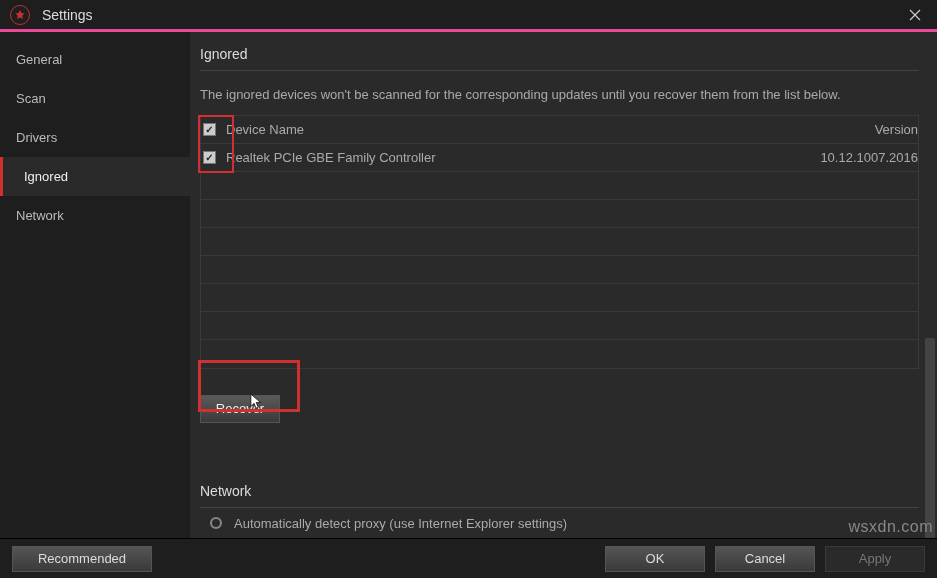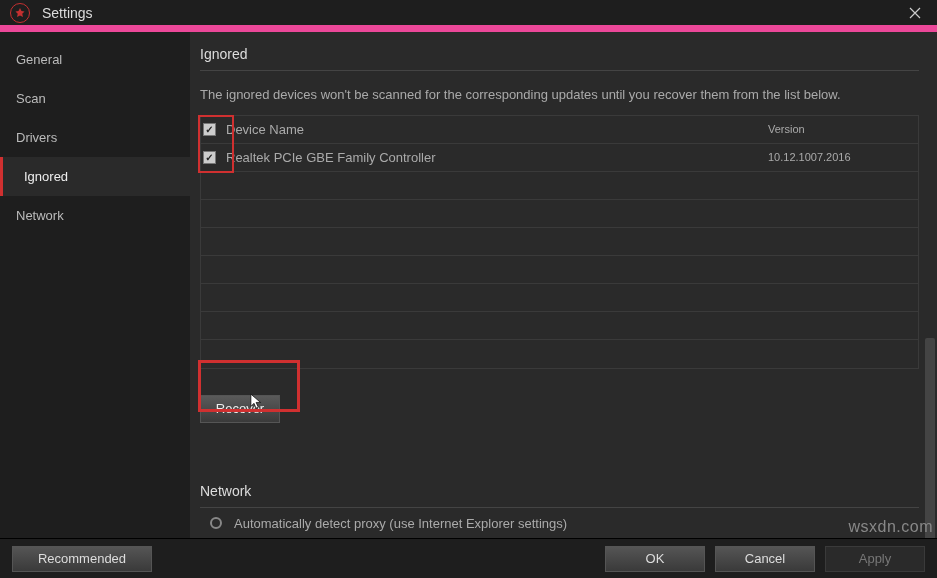--- a/index.html
+++ b/index.html
@@ -1,19 +1,19 @@
 <!DOCTYPE html>
 <html><head>
 <meta charset="utf-8">
 <style>
 * { margin: 0; padding: 0; box-sizing: border-box; font-family: "Segoe UI", Tahoma, sans-serif; }
 body { width: 937px; height: 578px; background: #2a2a2a; color: #ccc; font-size: 13px; overflow: hidden; position: relative; }
 
 
-.titlebar { height: 32px; background: #1e1e1e; display: flex; align-items: center; padding: 0 10px; border-bottom: 7px solid #ec4899; }
+.titlebar { height: 32px; background: #1e1e1e; display: flex; align-items: center; padding: 0 10px; border-bottom: 3px solid #ec4899; }
 .logo { width: 20px; height: 20px; border-radius: 50%; border: 1px solid #c43030; display: flex; align-items: center; justify-content: center; margin-right: 12px; }
 .logo svg { width: 12px; height: 12px; }
 .titlebar-title { color: #ddd; font-size: 14px; flex: 1; }
 .close-btn { width: 24px; height: 24px; display: flex; align-items: center; justify-content: center; color: #ccc; cursor: pointer; font-size: 16px; }
 
 
 .main { display: flex; height: calc(100% - 32px - 40px); }
 
 
 .sidebar { width: 190px; background: #1e1e1e; padding-top: 8px; }
@@ -31,21 +31,21 @@
 
 .table-wrap { border: 1px solid #3a3a3a; }
 .table-row { display: flex; height: 28px; align-items: center; border-bottom: 1px solid #3a3a3a; padding-left: 2px; background: #2a2a2a; position: relative; }
 .table-row.header { background: #2a2a2a; }
 .table-row:not(.header):not(.empty) { background: #2a2a2a; }
 .table-row.empty { background: #2a2a2a; }
 .chk { width: 13px; height: 13px; margin-right: 10px; background: #555; border: 1px solid #777; display: flex; align-items: center; justify-content: center; color: #ccc; font-size: 10px; cursor: pointer; flex-shrink: 0; }
 .chk.checked::after { content: "✓"; color: #222; font-weight: bold; }
 .chk.checked { background: #ccc; }
 .col-name { flex: 1; color: #aaa; font-size: 13px; }
-.col-ver { width: 150px; color: #aaa; font-size: 11px; }
+.col-ver { width: 150px; color: #aaa; font-size: 13px; text-align: right; }
 
 
 .hl-chk-area { position: absolute; left: 198px; top: 115px; width: 36px; height: 58px; border: 2px solid #d03030; pointer-events: none; z-index: 5; }
 .hl-recover { position: absolute; left: 198px; top: 360px; width: 102px; height: 52px; border: 3px solid #d03030; pointer-events: none; z-index: 5; }
 
 .recover-btn { margin-top: 26px; width: 80px; height: 28px; background: linear-gradient(#5a5a5a,#3a3a3a); border: 1px solid #555; color: #eee; font-size: 13px; cursor: pointer; display: flex; align-items: center; justify-content: center; }
 .recover-area { position: relative; display: inline-block; }
 .cursor { position: absolute; left: 50px; top: 24px; font-size: 14px; color: #fff; pointer-events:none; z-index: 6;}
 .cursor svg { width: 14px; height: 18px; }
 

